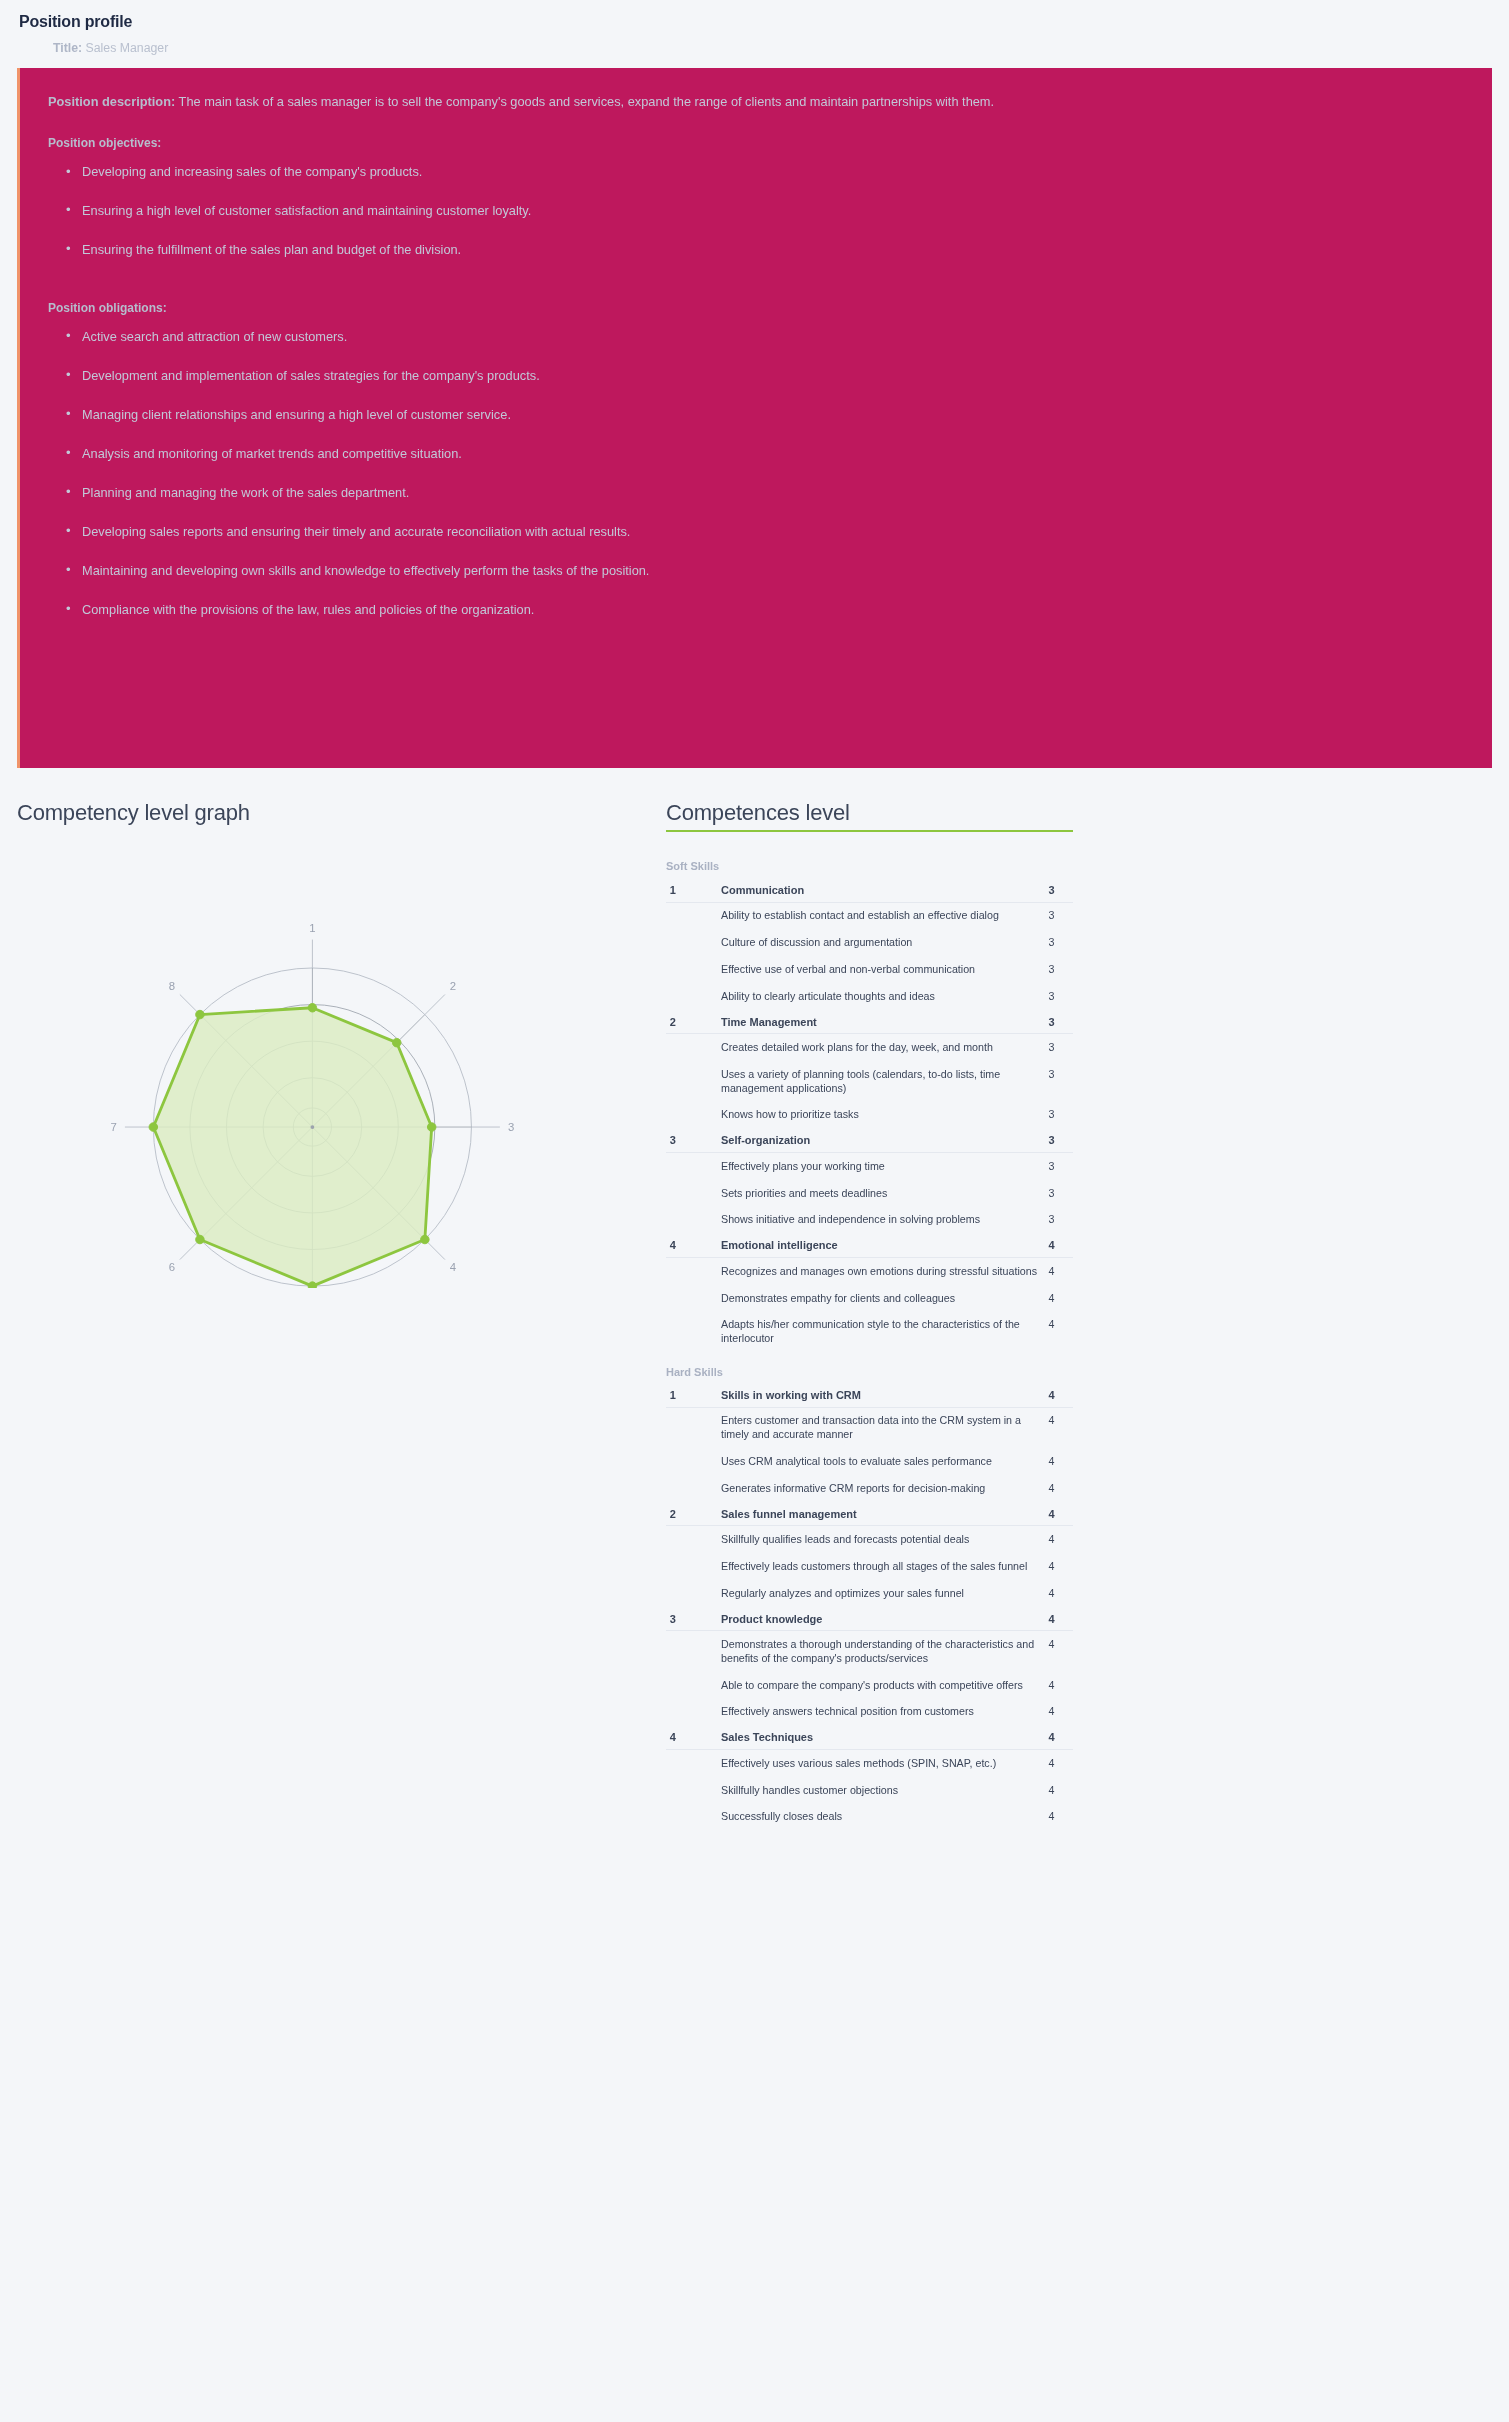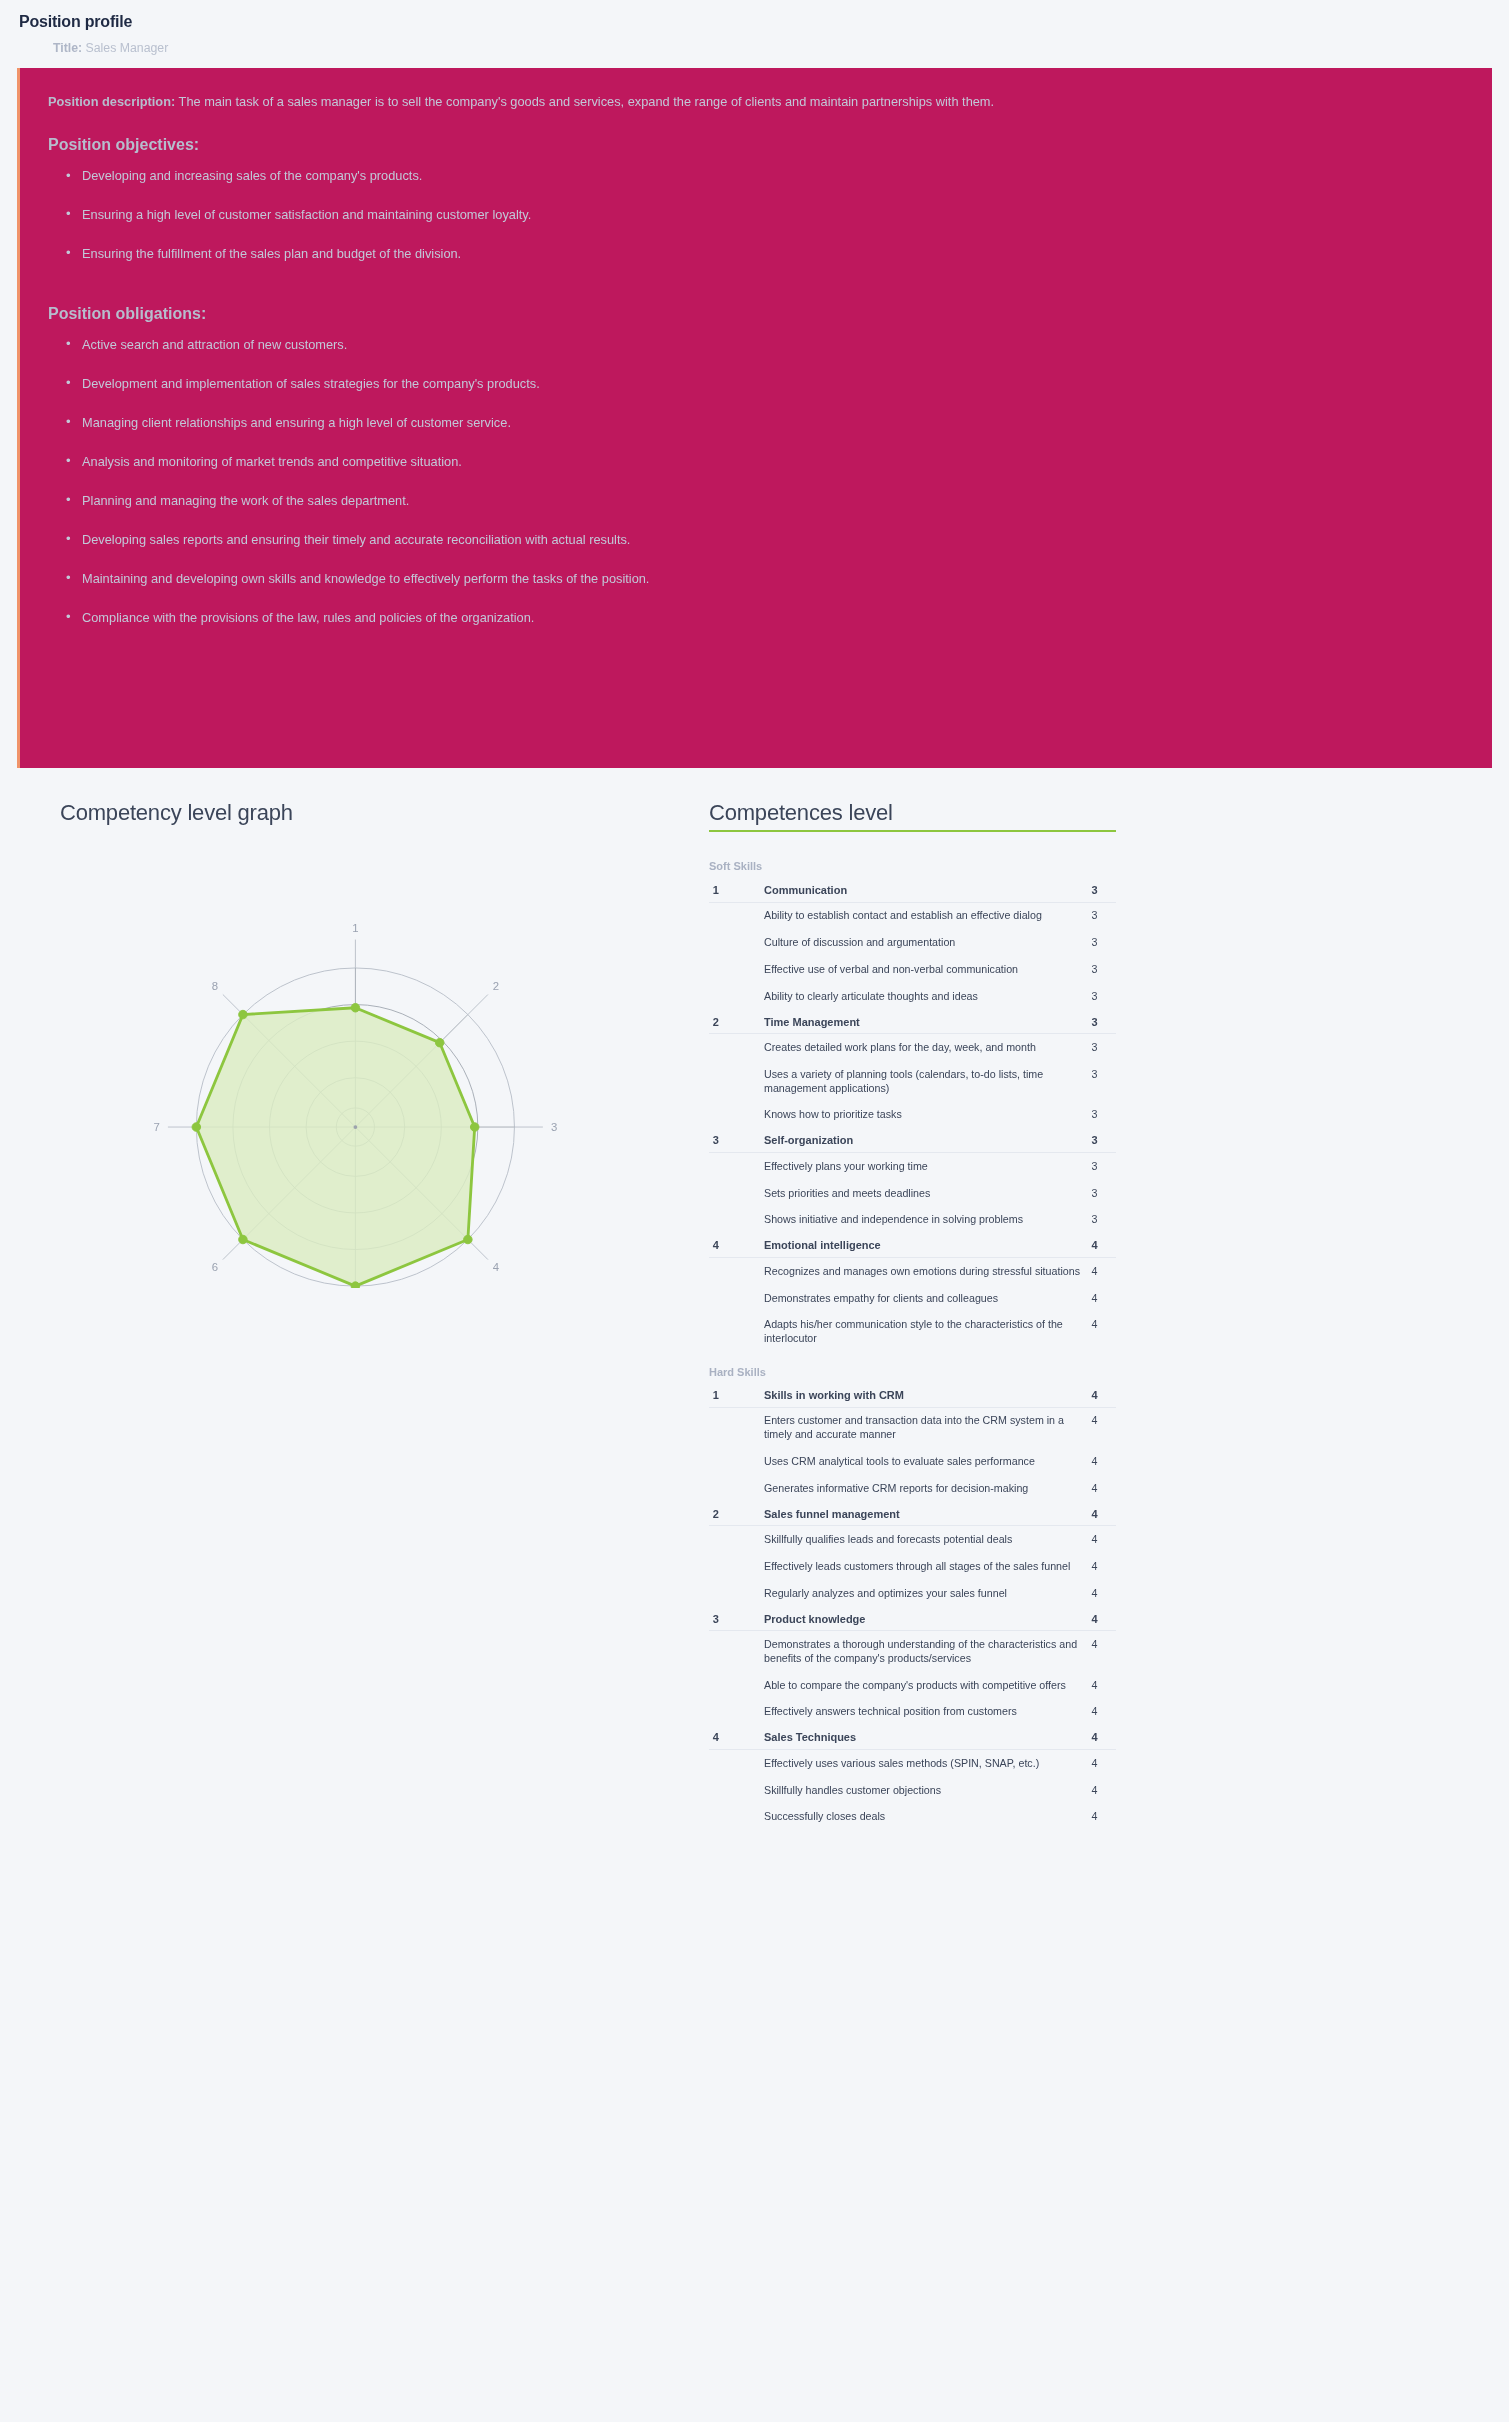--- a/index.html
+++ b/index.html
@@ -26,34 +26,34 @@
   
   .desc-card {
     margin:0 17px 0 17px;
     background:#be185d;
     border-left:3.8px solid #f0936a;
     padding:24.6px 28px 34px 28px;
     min-height:700px;
   }
   .desc-line { font-size:12.8px; line-height:1.5; margin-bottom:24.6px; color:#c2c8d8; }
   .desc-line .lbl { font-weight:bold; color:#b6bdcd; }
-  .sec-head { font-size:16px; font-weight:bold; color:#b6bdcd; margin:0 0 13.2px 0; }
+  .sec-head { font-size:12px; font-weight:bold; color:#b6bdcd; margin:0 0 13.2px 0; }
   ul.bullets { list-style:none; margin:0 0 42px 0; padding:0 0 0 34px; }
   ul.bullets li {
     position:relative; font-size:12.8px; color:#c2c8d8;
     line-height:1.4; margin-bottom:21px;
   }
   ul.bullets li:before {
     content:"•"; position:absolute; left:-16px; top:-0.9px;
     color:#c2c8d8; font-size:13.2px;
   }
   ul.bullets.tight { margin-bottom:0; }
 
   
-  .lower { display:flex; padding:32px 17px 0 17px; gap:0;margin-left:43px; }
+  .lower { display:flex; padding:32px 17px 0 17px; gap:0; }
   .chart-col { width:606px; flex:0 0 606px; }
   .chart-heading {
     font-size:22px; color:#3b4559; font-weight:normal;
     margin:0 0 17px 0; letter-spacing:-0.2px;
   }
   .radar-wrap { width:587px; height:445px; position:relative; }
 
   .comp-col { flex:1 1 auto; padding-left:43px; }
   .comp-heading {
     font-size:22px; color:#3b4559; font-weight:normal;

